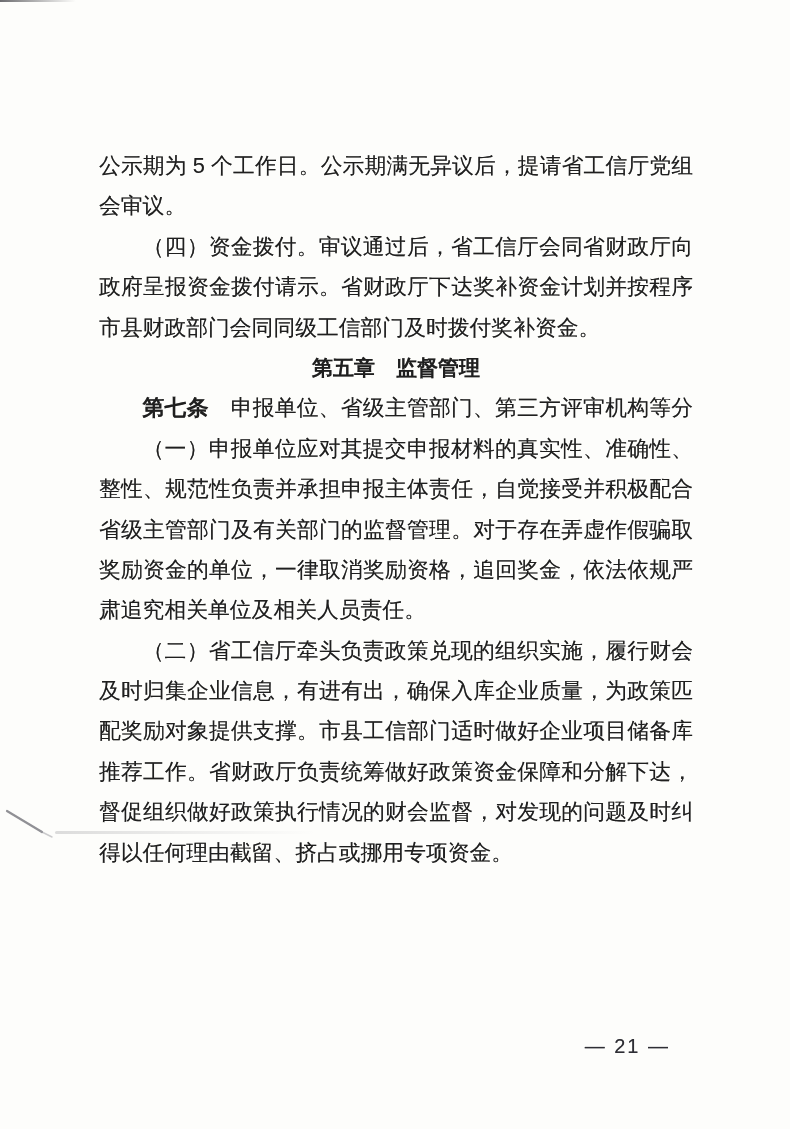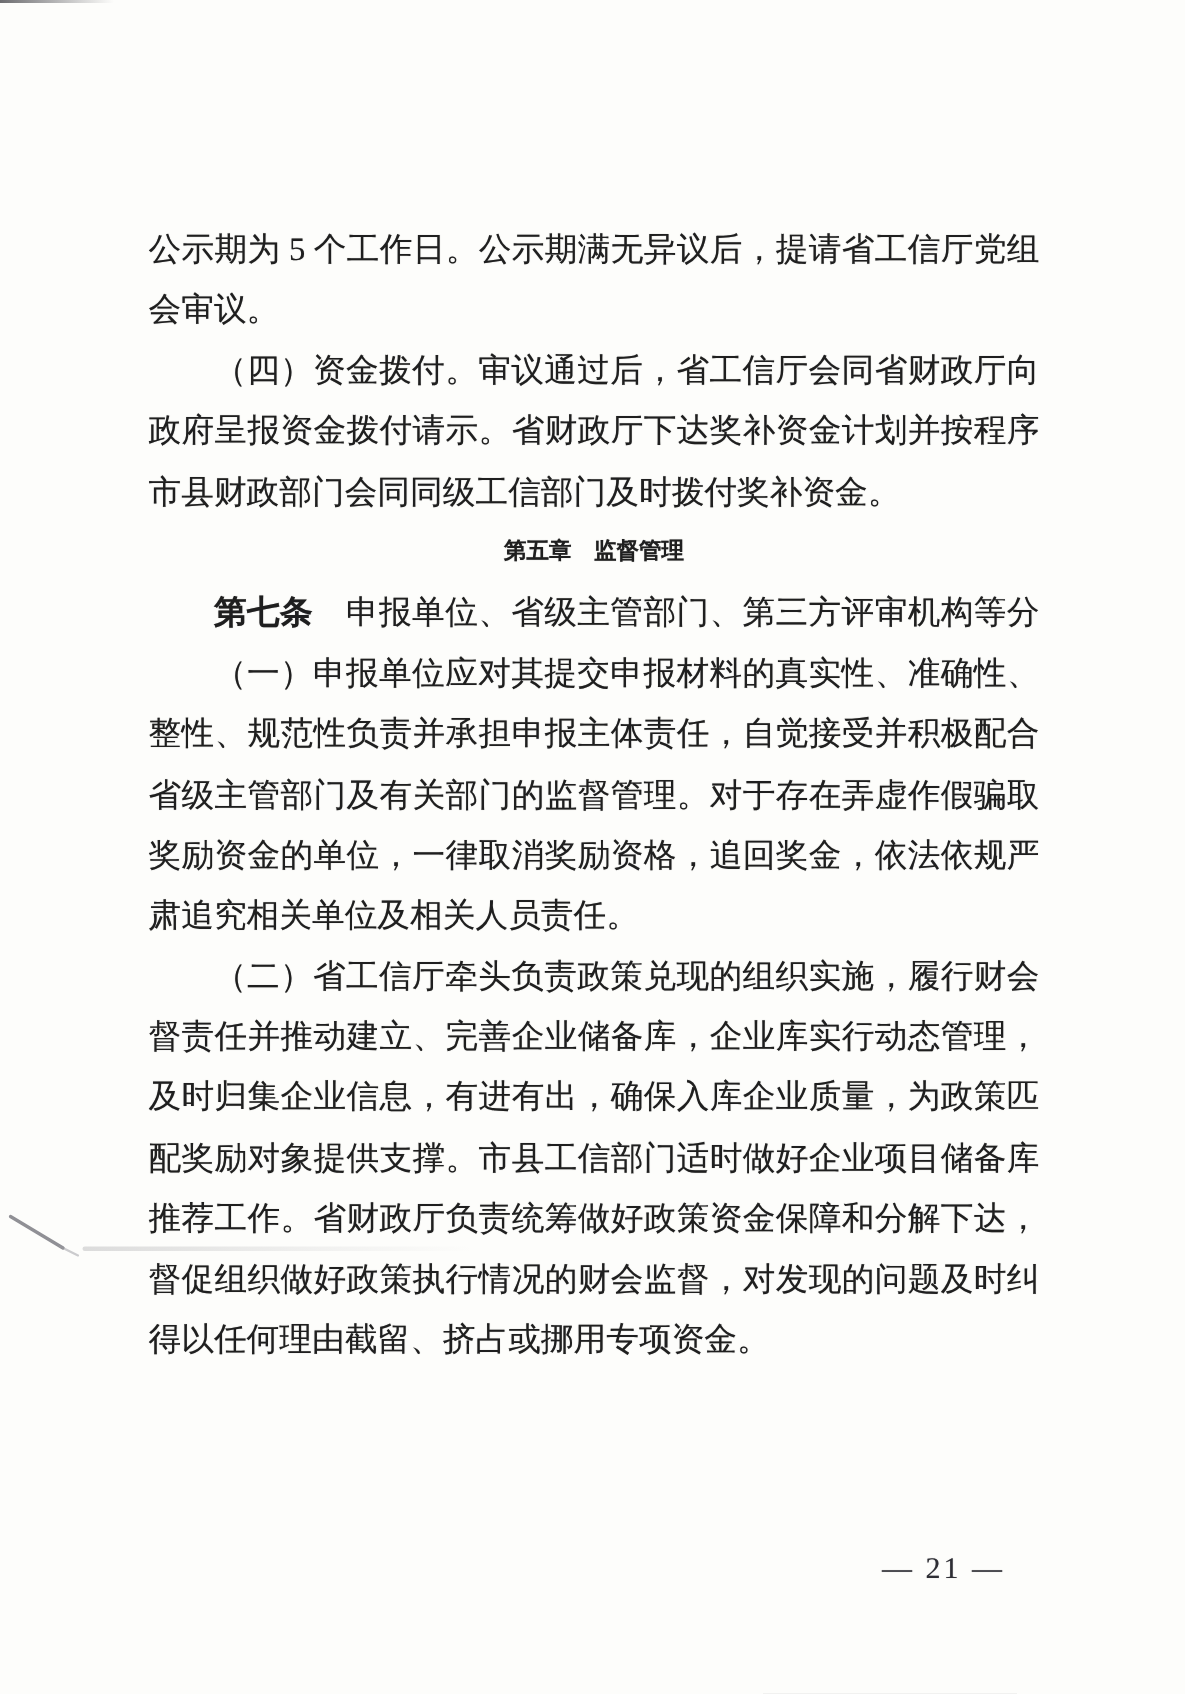--- a/index.html
+++ b/index.html
@@ -7,21 +7,21 @@
     padding: 0;
     background: #e8e8e8;
   }
   .page {
     position: relative;
     width: 790px;
     height: 1129px;
     margin: 0 auto;
     background: #fdfdfb;
     overflow: hidden;
-    font-family: Liberation Serif, serif;
+    font-family: Liberation Sans, sans-serif;
   }
   
   .doc-body {
     position: absolute;
     left: 99px;
     top: 146px;
     width: 594px;
     font-size: 21.8px;
     color: #1f1f1f;
     text-shadow: 0 0 0.5px rgba(40,40,40,0.55);
@@ -37,21 +37,21 @@
     text-align-last: justify;
     text-justify: inter-character;
   }
   .line.indent {
     text-indent: 2em;
   }
   .line.heading {
     text-align: left;
     text-align-last: center;
     font-weight: 700;
-    font-size: 15px;
+    font-size: 21px;
     text-indent: 0;
   }
   .line b {
     font-weight: 700;
   }
   
   .page-number {
     position: absolute;
     top: 1035px;
     right: 120px;
@@ -103,21 +103,20 @@
       <div class="line justify">政府呈报资金拨付请示。省财政厅下达奖补资金计划并按程序</div>
       <div class="line">市县财政部门会同同级工信部门及时拨付奖补资金。</div>
       <div class="line heading">第五章　监督管理</div>
       <div class="line indent justify"><b>第七条</b><span>　申报单位、省级主管部门、第三方评审机构等分</span></div>
       <div class="line indent justify">（一）申报单位应对其提交申报材料的真实性、准确性、完</div>
       <div class="line justify">整性、规范性负责并承担申报主体责任，自觉接受并积极配合</div>
       <div class="line justify">省级主管部门及有关部门的监督管理。对于存在弄虚作假骗取</div>
       <div class="line justify">奖励资金的单位，一律取消奖励资格，追回奖金，依法依规严</div>
       <div class="line">肃追究相关单位及相关人员责任。</div>
       <div class="line indent justify">（二）省工信厅牵头负责政策兑现的组织实施，履行财会监</div>
-      <div class="line justify">督责任并推动建立、完善企业储备库，企业库实行动态管理，</div>
       <div class="line justify">及时归集企业信息，有进有出，确保入库企业质量，为政策匹</div>
       <div class="line justify">配奖励对象提供支撑。市县工信部门适时做好企业项目储备库</div>
       <div class="line justify">推荐工作。省财政厅负责统筹做好政策资金保障和分解下达，</div>
       <div class="line justify">督促组织做好政策执行情况的财会监督，对发现的问题及时纠</div>
       <div class="line">得以任何理由截留、挤占或挪用专项资金。</div>
     </div>
 
   <svg class="scratch-svg" viewBox="0 0 70 42">
     <path d="M5 8 L40 29" stroke="#7d7d82" stroke-width="2.2" stroke-linecap="round" opacity="0.85" fill="none"></path>
     <path d="M38 28 L50 34" stroke="#9a9a9f" stroke-width="1.4" stroke-linecap="round" opacity="0.5" fill="none"></path>

